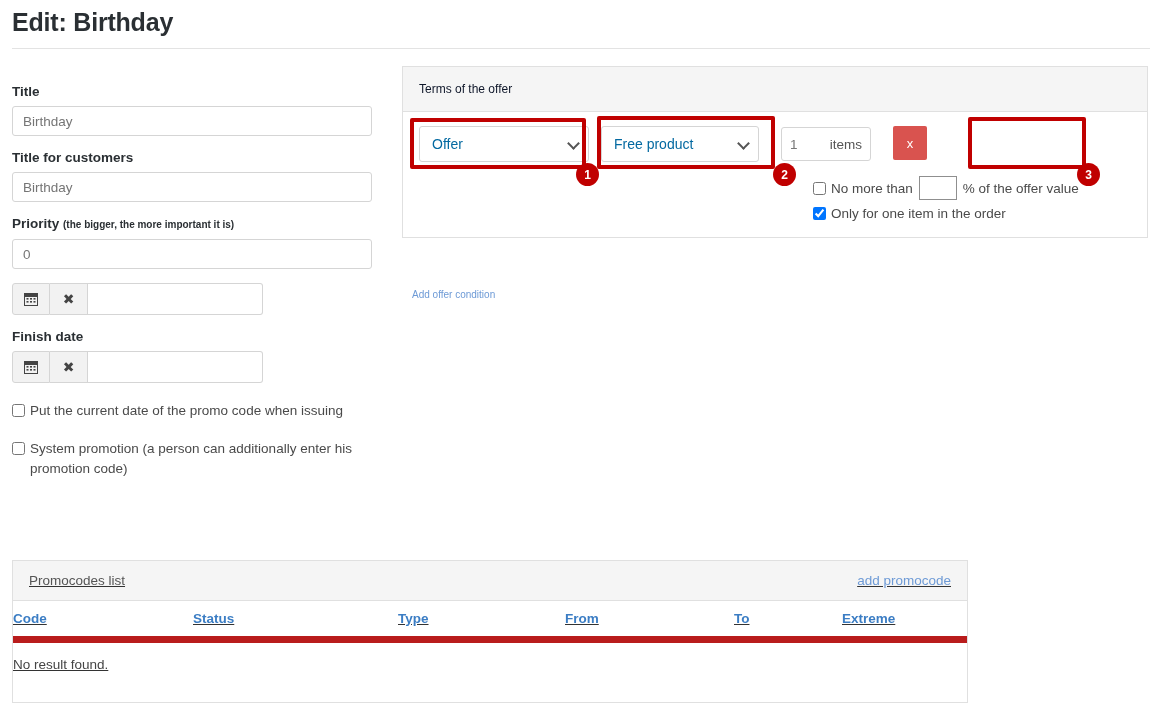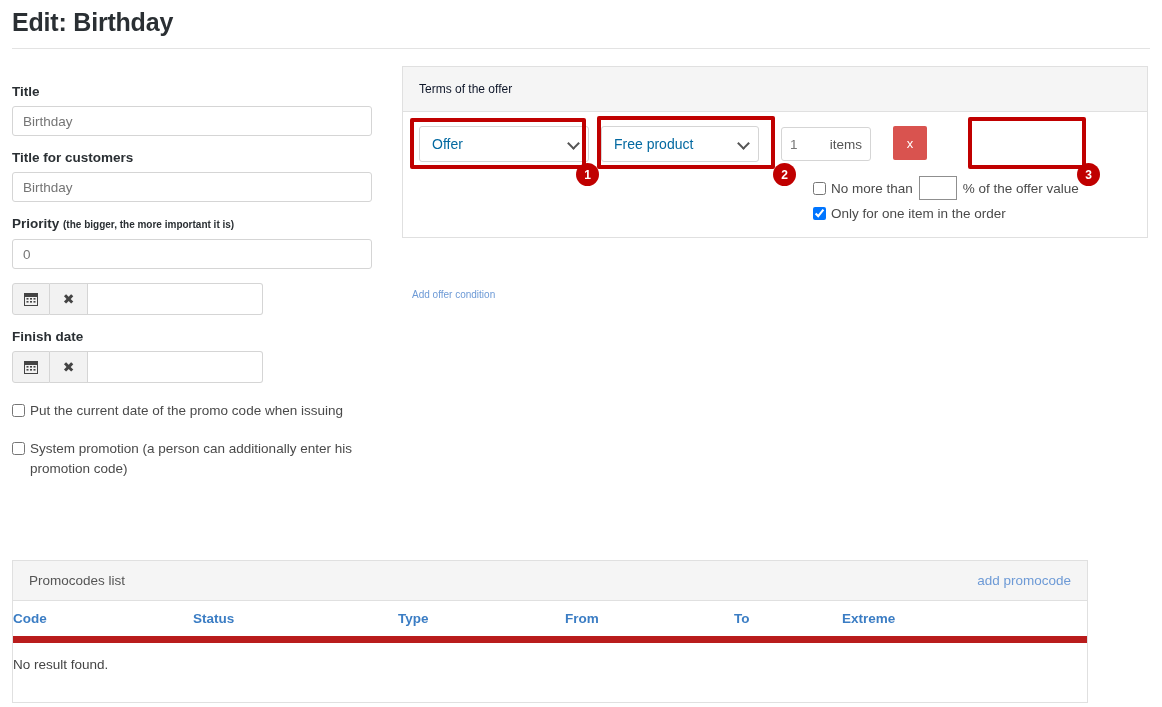--- a/index.html
+++ b/index.html
@@ -133,22 +133,22 @@
   
   .hl { position: absolute; border: 4px solid #c00000; border-radius: 2px; pointer-events: none; }
   .badge {
     position: absolute; width: 23px; height: 23px; border-radius: 50%;
     background: #c00000; color: #fff; font-size: 12px; font-weight: bold;
     display: flex; align-items: center; justify-content: center;
   }
 
   
   .promo {
-    position: absolute; left: 12px; top: 560px; width: 1076px;
-    border: 1px solid #e0e0e0; background: #fff;
+    position: absolute; left: 12px; top: 560px; width: 956px;
+    border: 1px solid #e0e0e0; background: #fff; text-decoration: underline;
   }
   .promo-head {
     background: #f5f5f5; border-bottom: 1px solid #e0e0e0; height: 40px;
     display: flex; align-items: center; justify-content: space-between;
     padding: 0 16px; font-size: 13.5px; color: #555;
   }
   .promo-head a { color: #6d9ad6; text-decoration: none; font-size: 13.5px; cursor: pointer; }
   .promo-table { width: 100%; border-collapse: collapse; }
   .promo-table th {
     text-align: left; font-size: 13.5px; font-weight: bold; color: #3b7dc4;

